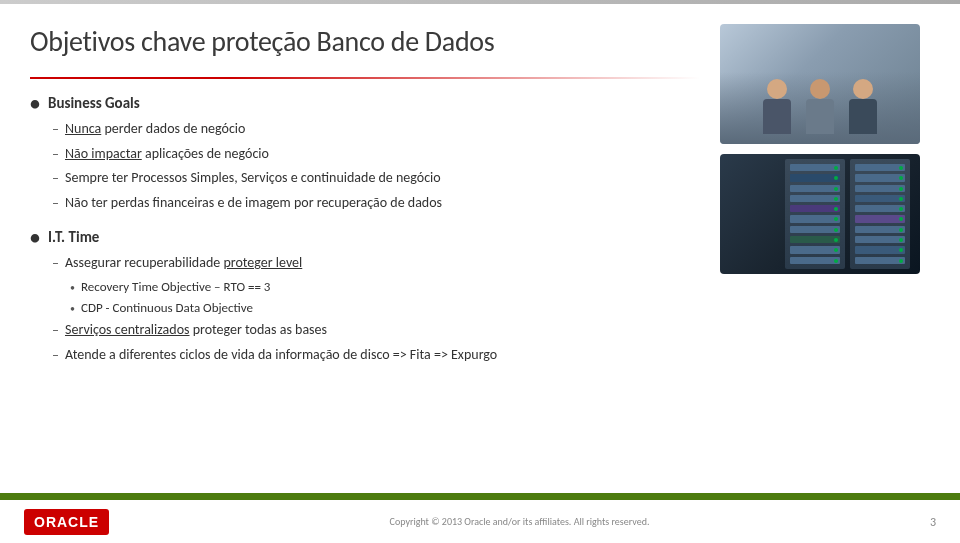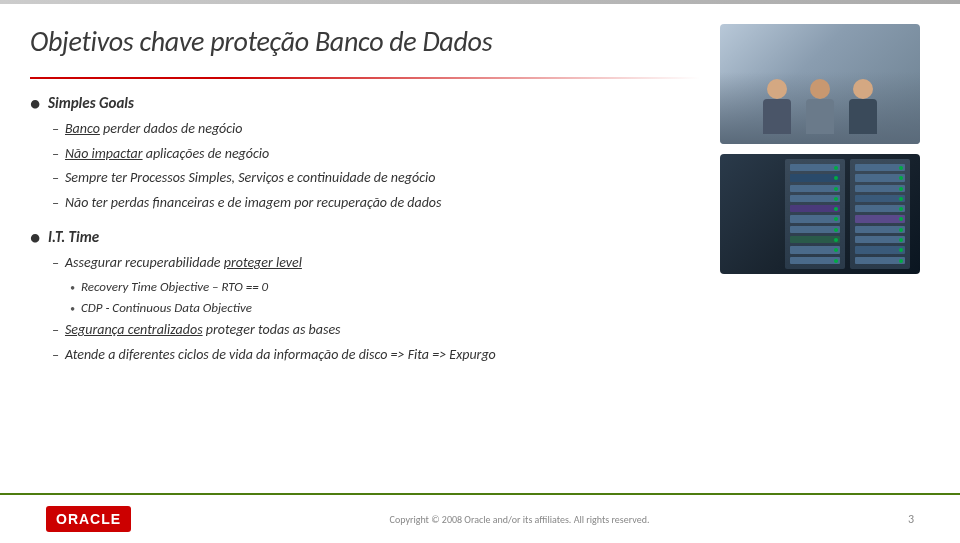--- a/index.html
+++ b/index.html
@@ -28,21 +28,20 @@
       background: linear-gradient(to right, #cccccc 0%, #aaaaaa 100%);
       width: 100%;
     }
 
     .content-area {
       flex: 1;
       display: flex;
       flex-direction: row;
       padding: 20px 30px 10px 30px;
       gap: 20px;
-      font-style: italic;
     }
 
     .main-content {
       flex: 1;
       display: flex;
       flex-direction: column;
     }
 
     .slide-title {
       font-size: 28px;
@@ -238,22 +237,22 @@
     .underline {
       text-decoration: underline;
     }
 
     
     .footer {
       height: 50px;
       display: flex;
       align-items: center;
       justify-content: space-between;
-      padding: 0 46px;
-      border-top: 2px solid #4d7c0f;
+      padding: 0 24px;
+      border-top: 7px solid #4d7c0f;
       background: #ffffff;
     }
 
     .oracle-logo {
       display: flex;
       align-items: center;
     }
 
     .oracle-badge {
       background: #cc0000;
@@ -291,25 +290,25 @@
 <div class="slide">
   <div class="top-accent"></div>
 
   <div class="content-area">
     <div class="main-content">
 
       <h1 class="slide-title">Objetivos chave proteção Banco de Dados</h1>
       <div class="title-separator"></div>
 
       <div class="section">
-        <div class="bullet-main">Simples Goals</div>
+        <div class="bullet-main">Business Goals</div>
         <ul class="sub-list">
           <li class="sub-item">
 
-            <span><span class="underline">Banco</span> perder dados de negócio</span>
+            <span><span class="underline">Nunca</span> perder dados de negócio</span>
           </li>
           <li class="sub-item">
             <span><span class="underline">Não impactar</span> aplicações de negócio</span>
           </li>
           <li class="sub-item">
             <span>Sempre ter Processos Simples, Serviços e continuidade de negócio</span>
           </li>
           <li class="sub-item">
             <span>Não ter perdas financeiras e de imagem por  recuperação de dados</span>
           </li>
@@ -317,28 +316,28 @@
       </div>
 
       <div class="section">
         <div class="bullet-main">I.T. Time</div>
         <ul class="sub-list">
           <li class="sub-item">
             <span>Assegurar recuperabilidade <span class="underline">proteger level</span></span>
           </li>
           <ul class="sub-sub-list">
             <li class="sub-sub-item">
-              <span>Recovery Time Objective – RTO == 0</span>
+              <span>Recovery Time Objective – RTO == 3</span>
             </li>
             <li class="sub-sub-item">
               <span>CDP - Continuous Data Objective</span>
             </li>
           </ul>
           <li class="sub-item">
-            <span><span class="underline">Segurança centralizados</span>   proteger todas as bases</span>
+            <span><span class="underline">Serviços centralizados</span>   proteger todas as bases</span>
           </li>
           <li class="sub-item">
             <span>Atende a diferentes ciclos de vida da informação de disco =&gt; Fita =&gt; Expurgo</span>
           </li>
         </ul>
       </div>
 
     </div>
 
     <div class="right-images">
@@ -387,16 +386,16 @@
           <div class="server-unit"></div>
         </div>
       </div>
     </div>
   </div>
 
   <div class="footer">
     <div class="oracle-logo">
       <span class="oracle-badge">ORACLE</span>
     </div>
-    <div class="footer-center">Copyright © 2008 Oracle and/or its affiliates. All rights reserved.</div>
+    <div class="footer-center">Copyright © 2013 Oracle and/or its affiliates. All rights reserved.</div>
     <div class="footer-page">3</div>
   </div>
 </div>
 
 </body></html>

